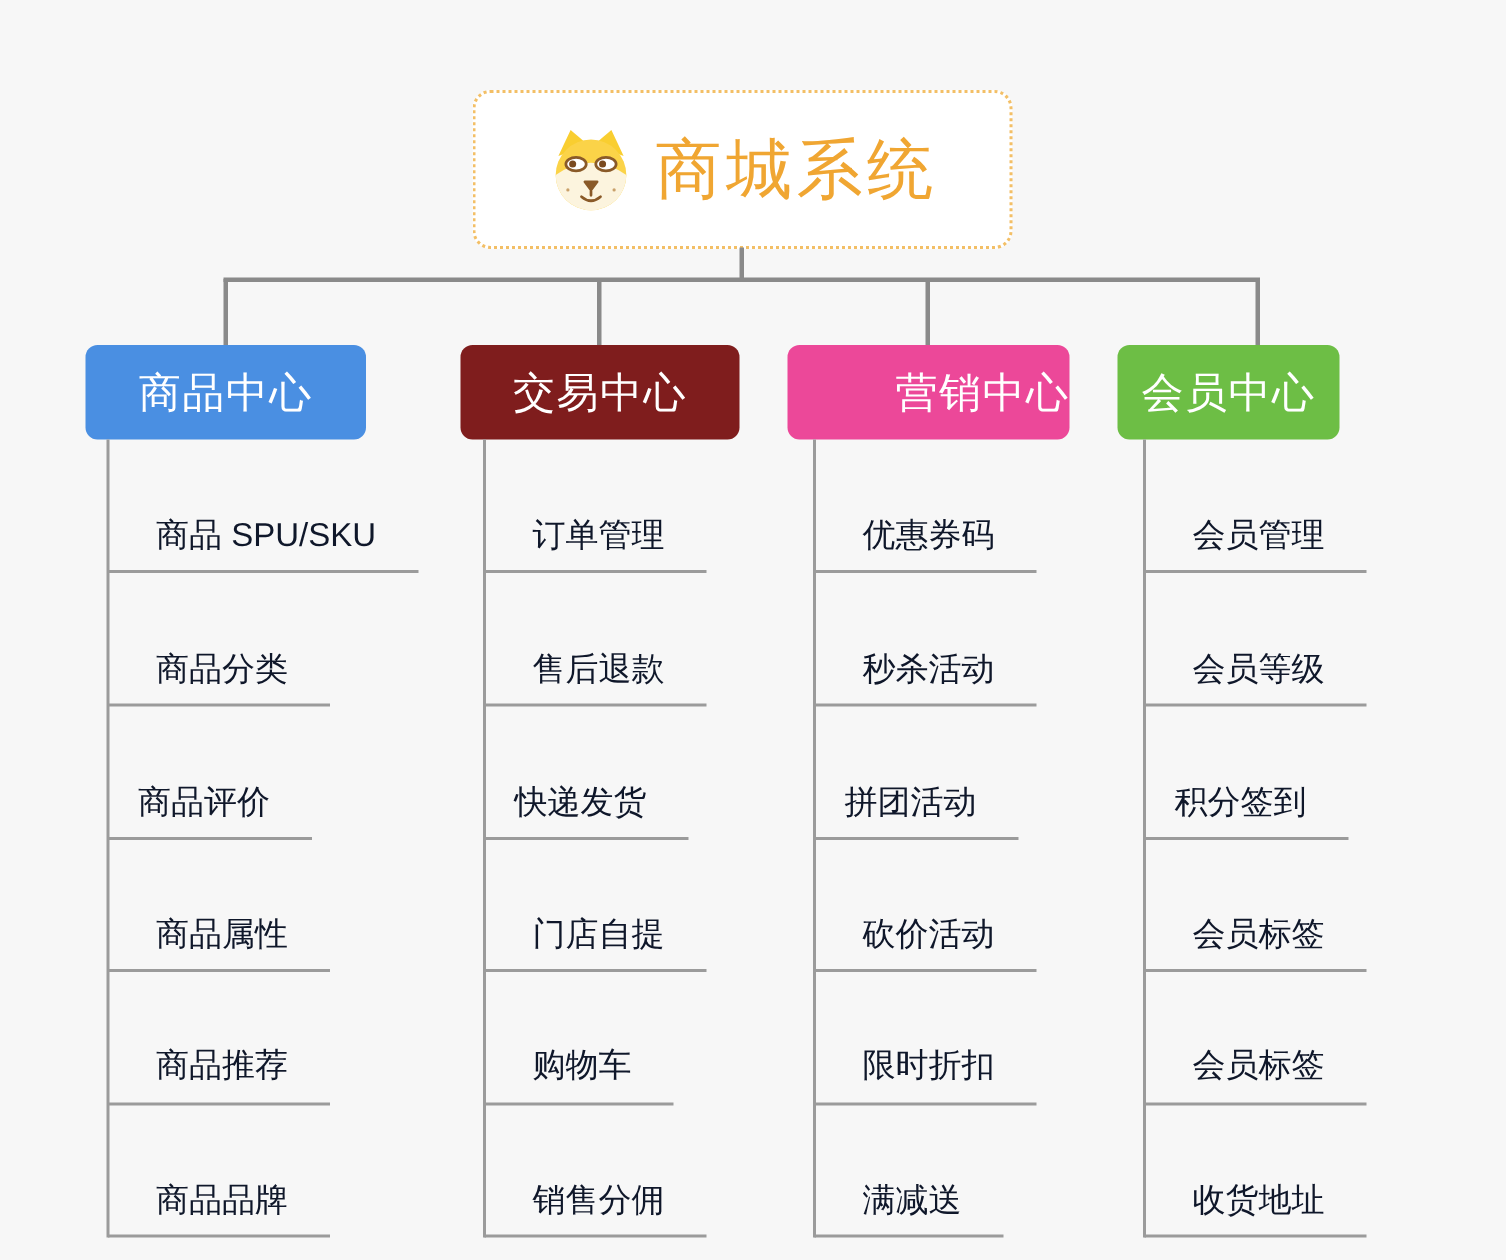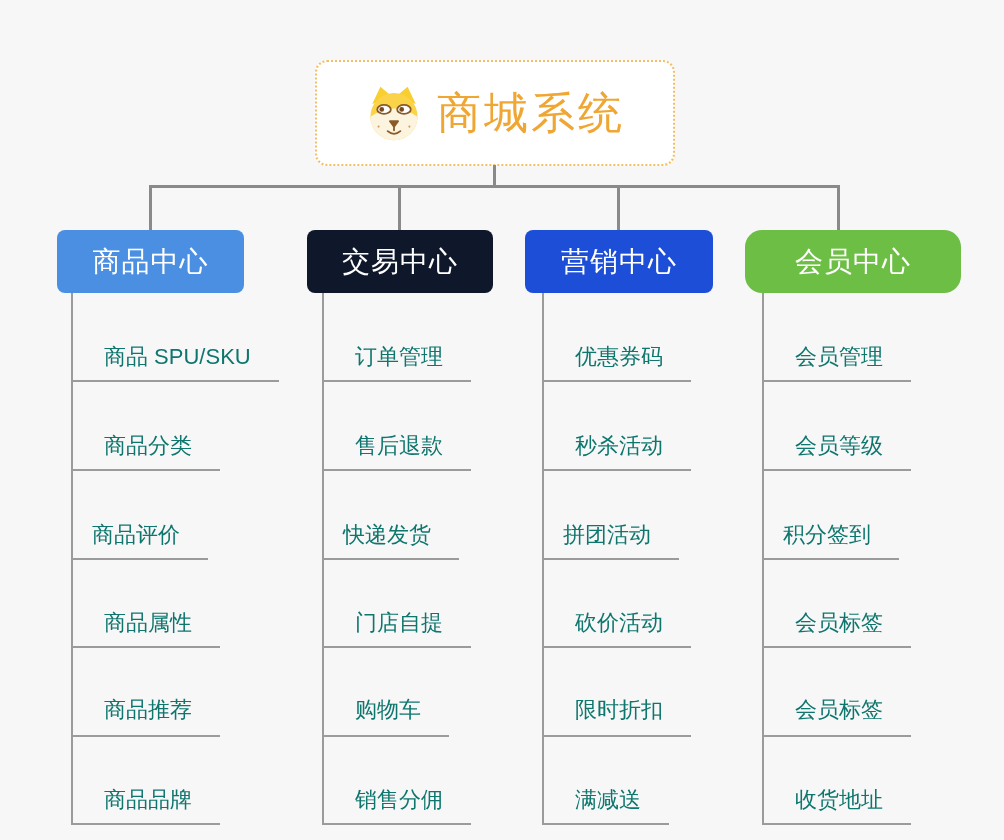--- a/index.html
+++ b/index.html
@@ -32,30 +32,30 @@
 
   
   .branch{
     position:absolute;top:206px;height:63px;border-radius:8px;
     display:flex;align-items:center;justify-content:center;
     color:#ffffff;font-size:28px;letter-spacing:1px;
   }
   .b1{left:57px;width:187px;}
   .b2{left:307px;width:186px;}
   .b3{left:525px;width:188px;}
-  .b4{left:745px;width:216px;border-radius:17px;}
+  .b4{left:745px;width:148px;}
 
   
   .trunk{position:absolute;top:269px;width:2px;height:532px;background:#9b9b9b;}
   .t1{left:71px;} .t2{left:322px;} .t3{left:542px;} .t4{left:762px;}
 
   
   .leaf{
     position:absolute;display:inline-block;
-    font-size:22px;line-height:30px;color:#0f766e;
+    font-size:22px;line-height:30px;color:#0f172a;
     padding:0 28px 8px 32px;
     border-bottom:2px solid #9b9b9b;
     white-space:nowrap;
   }
   .c1{left:72px;} .c2{left:323px;} .c3{left:543px;} .c4{left:763px;}
   .r1{top:318px;} .r2{top:407px;} .r3{top:496px;padding-left:20px;}
   .r4{top:584px;} .r5{top:673px;font-family:Liberation Mono, monospace;} .r6{top:761px;}
 </style>
 </head>
 <body>
@@ -83,24 +83,24 @@
   <div class="cline stub"></div>
   <div class="cline hline"></div>
   <div class="cline drop d1"></div>
   <div class="cline drop d2"></div>
   <div class="cline drop d3"></div>
   <div class="cline drop d4"></div>
 
   <div class="branch b1" style="background-color: rgb(74, 143, 226);">
     <span>商品中心</span>
   </div>
-  <div class="branch b2" style="background-color: #0f172a;">
+  <div class="branch b2" style="background-color: #7f1d1d;">
     <span>交易中心</span>
   </div>
-  <div class="branch b3" style="background-color: #1d4ed8;">
+  <div class="branch b3" style="background-color: #ec4899; justify-content: flex-end;">
     <span>营销中心</span>
   </div>
   <div class="branch b4" style="background-color: rgb(109, 190, 69);">
     <span>会员中心</span>
   </div>
 
   <div class="trunk t1"></div>
   <div class="trunk t2"></div>
   <div class="trunk t3"></div>
   <div class="trunk t4"></div>

